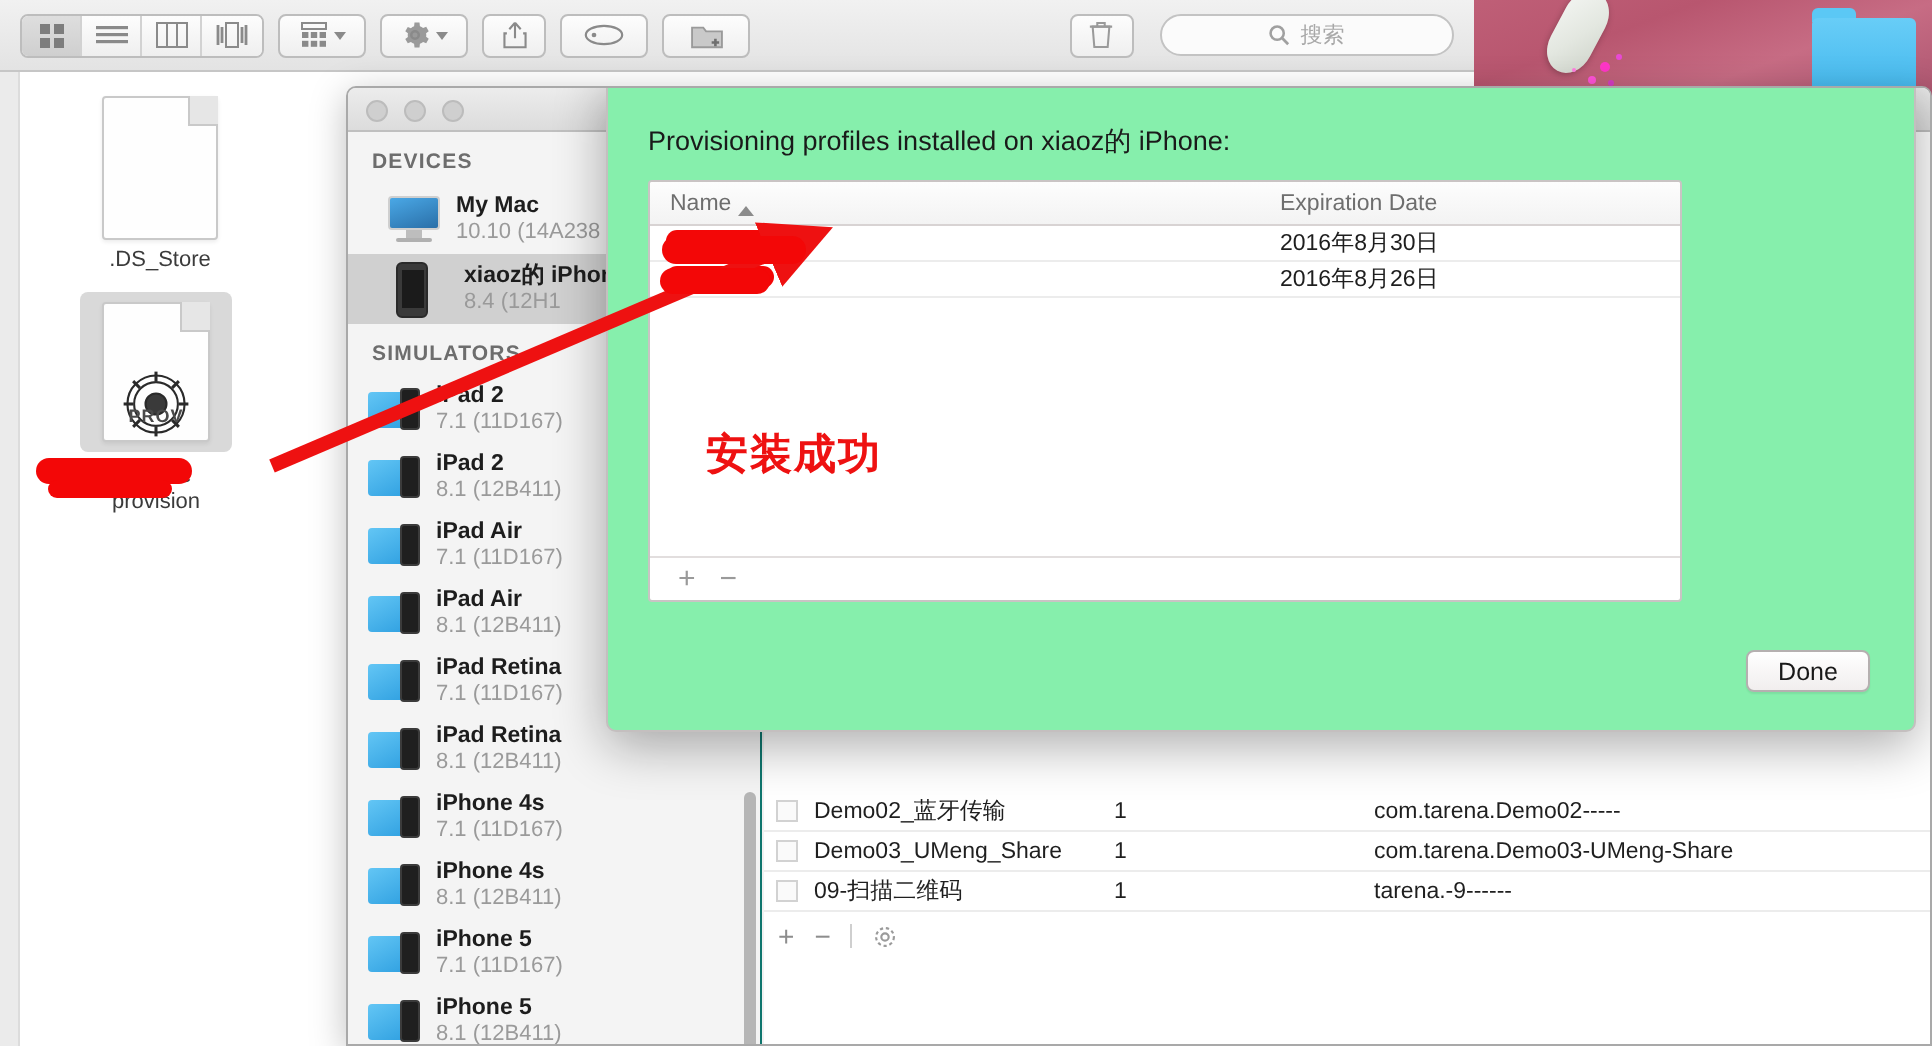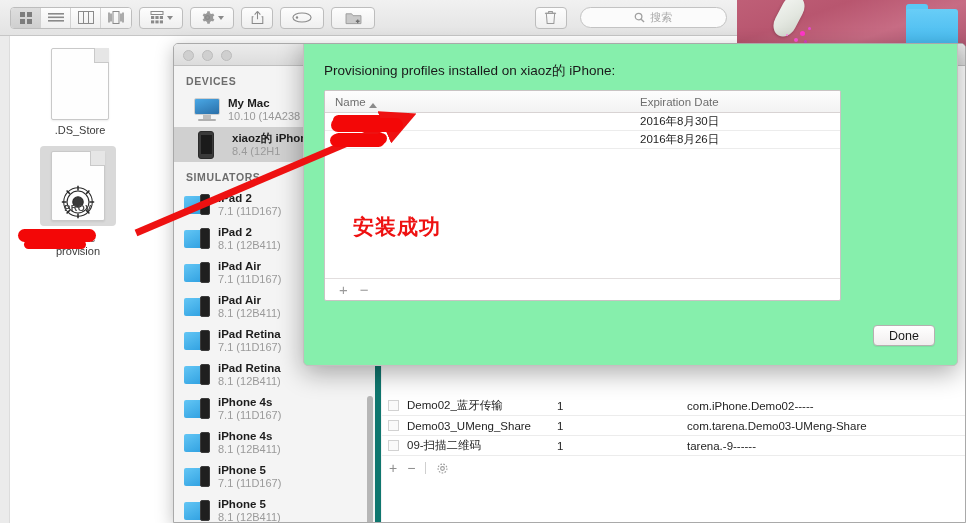--- a/index.html
+++ b/index.html
@@ -109,21 +109,21 @@
   .xc-titlebar {
     position: absolute; left:0; top:0; width: 100%; height: 22px;
     background: linear-gradient(180deg,#ececec,#dcdcdc);
     border-bottom: 1px solid #c0c0c0;
   }
   .traffic { position:absolute; top: 6px; display:flex; gap: 8px; left: 9px; }
   .tl { width: 11px; height: 11px; border-radius: 50%; background: #cfcfcf;
         border: 1px solid #bcbcbc; }
   .xc-sidebar {
     position: absolute; left: 0; top: 22px; width: 207px; height: 458px;
-    background: #f4f4f4; border-right: 6px solid #0f766e; overflow: hidden;
+    background: #f4f4f4; border-right: 1px solid #0f766e; overflow: hidden;
   }
   .xc-group-title {
     font-size: 10.5px; font-weight: bold; color: #6d6d6d; letter-spacing: .6px;
     padding: 9px 0 5px 12px;
   }
   .dev-row { display: flex; align-items: center; height: 35px; padding-left: 20px; gap: 8px; }
   .dev-row.selected { background: #d0d0d0; }
   .dev-text { line-height: 1.15; }
   .dev-name { font-size: 11.5px; color: #1d1d1d; font-weight: 600; }
   .dev-sub { font-size: 11px; color: #9a9a9a; }
@@ -523,21 +523,21 @@
           <div class="scr"></div>
           <div class="hm"></div>
       </div>
 
       <div class="app-table">
         <div id="app-rows">
             <div class="app-row">
               <span class="sq"></span>
               <span class="nm">Demo02_蓝牙传输</span>
               <span class="cnt">1</span>
-              <span class="bid">com.iPhone.Demo02-----</span>
+              <span class="bid">com.tarena.Demo02-----</span>
             </div>
             <div class="app-row">
               <span class="sq"></span>
               <span class="nm">Demo03_UMeng_Share</span>
               <span class="cnt">1</span>
               <span class="bid">com.tarena.Demo03-UMeng-Share</span>
             </div>
             <div class="app-row">
               <span class="sq"></span>
               <span class="nm">09-扫描二维码</span>

